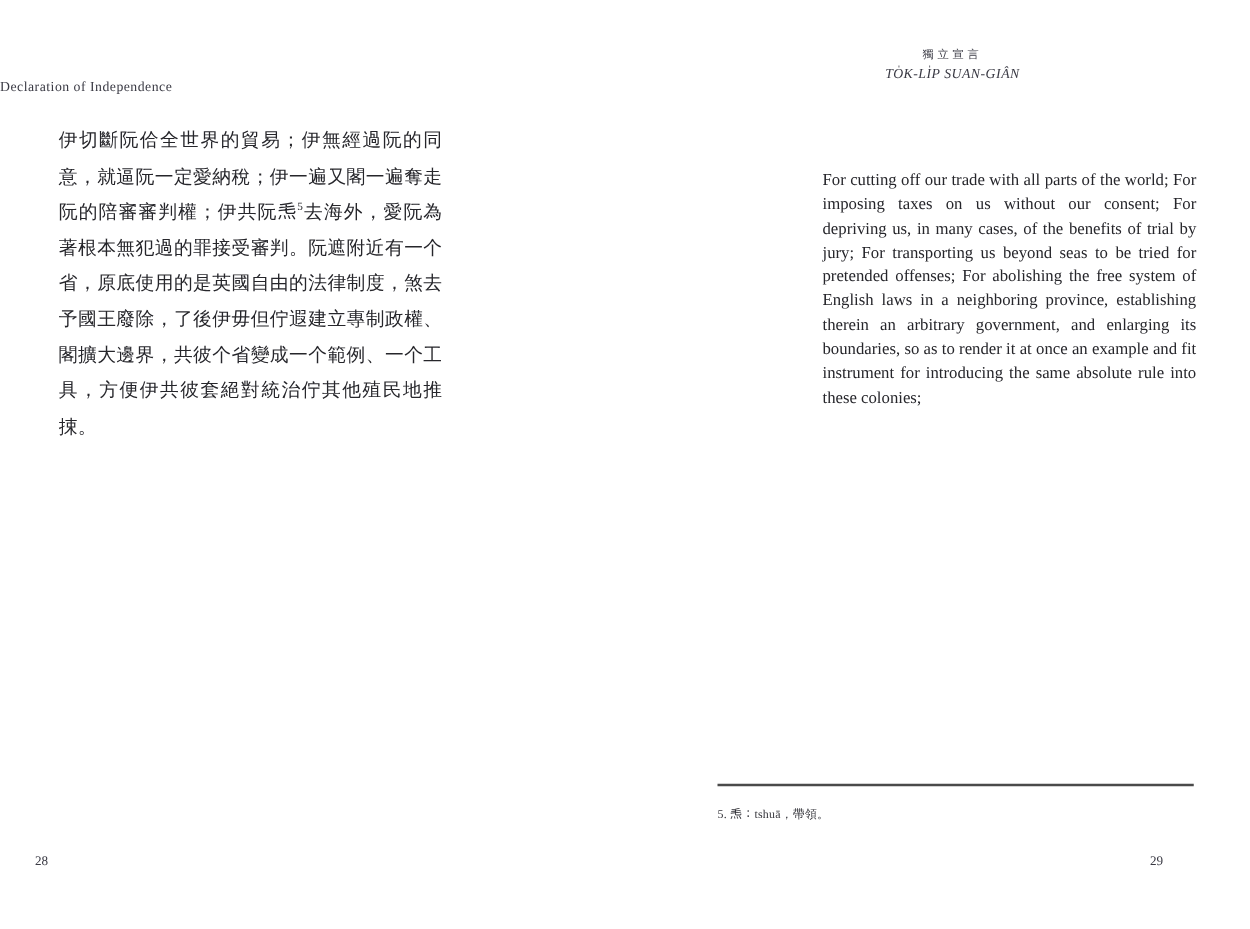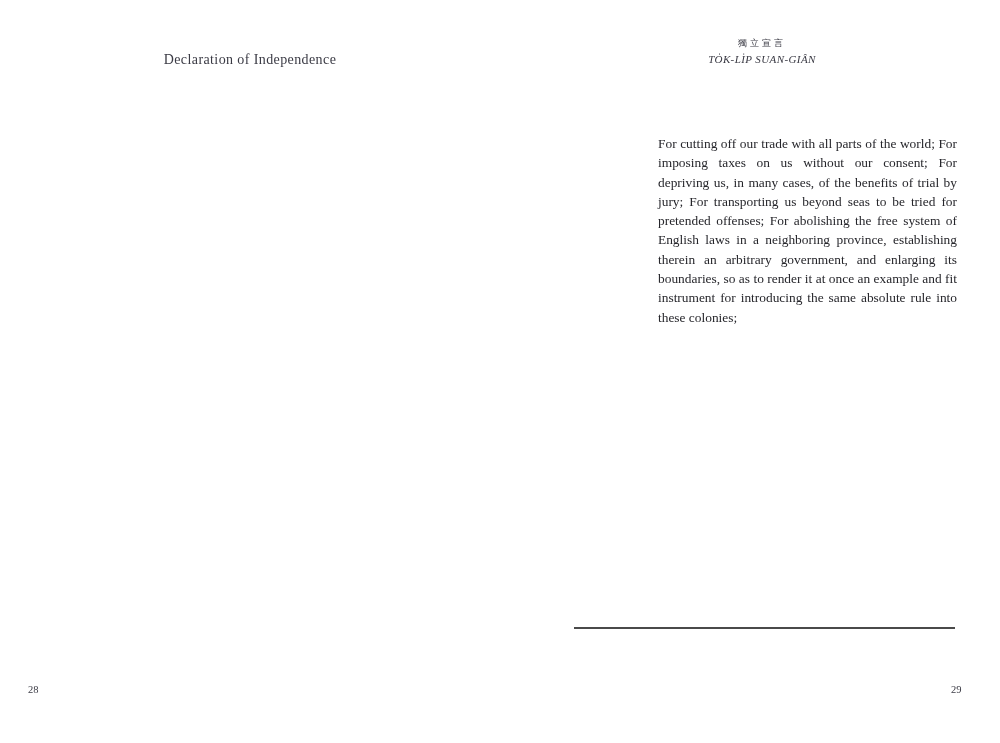--- a/index.html
+++ b/index.html
@@ -9,23 +9,23 @@
     background: #ffffff;
     font-family: "Liberation Serif", "DejaVu Serif", serif;
     color: #2b2b33;
     overflow: hidden;
   }
   .spread { position: absolute; inset: 0; width: 1000px; height: 743px; background: #ffffff; }
 
   
   .running-head-left {
     position: absolute;
-    left: 0; top: 52px; width: 500px;
-    text-align: center;
-    font-size: 14px;
+    left: 0; top: 64px; width: 500px;
+    text-align: left;
+    font-size: 11px;
     letter-spacing: 0.4px;
     color: #3a3a44;
   }
   .running-head-right {
     position: absolute;
     left: 512px; top: 37px; width: 500px;
     text-align: center;
     color: #3a3a44;
   }
   .running-head-right .cjk-title {
@@ -85,37 +85,39 @@
     letter-spacing: 0.2px;
   }
 
   
   .folio {
     position: absolute;
     font-size: 10.5px;
     color: #3a3a44;
   }
   .folio-left  { left: 28px;  top: 684px; text-align: right; }
-  .folio-right { left: 951px; top: 684px; }
+  .folio-right { left: 920px; top: 684px; }
 </style>
 </head>
 <body>
 
 <div class="spread">
 
   <div class="running-head-left">Declaration of Independence</div>
 
+  <p class="body-cjk"><span>伊切斷阮佮全世界的貿易；伊無經過阮的同意，就逼阮一定愛納稅；伊一遍又閣一遍奪走阮的陪審審判權；伊共阮𤆬</span><sup>5</sup><span>去海外，愛阮為著根本無犯過的罪接受審判。阮遮附近有一个省，原底使用的是英國自由的法律制度，煞去予國王廢除，了後伊毋但佇遐建立專制政權、閣擴大邊界，共彼个省變成一个範例、一个工具，方便伊共彼套絕對統治佇其他殖民地推捒。</span></p>
 
   <div class="folio folio-left">28</div>
 
   <div class="running-head-right">
     <span class="cjk-title">獨立宣言</span>
     <span class="romanized-title">TO̍K-LI̍P SUAN-GIÂN</span>
   </div>
 
   <p class="body-en">For cutting off our trade with all parts of the world; For imposing taxes on us without our consent; For depriving us, in many cases, of the benefits of trial by jury; For transporting us beyond seas to be tried for pretended offenses; For abolishing the free system of English laws in a neighboring province, establishing therein an arbitrary government, and enlarging its boundaries, so as to render it at once an example and fit instrument for introducing the same absolute rule into these colonies;</p>
 
   <div class="footnote-rule"></div>
 
+  <div class="footnote">5. 𤆬：tshuā，帶領。</div>
 
   <div class="folio folio-right">29</div>
 
 </div>
 
 </body></html>

